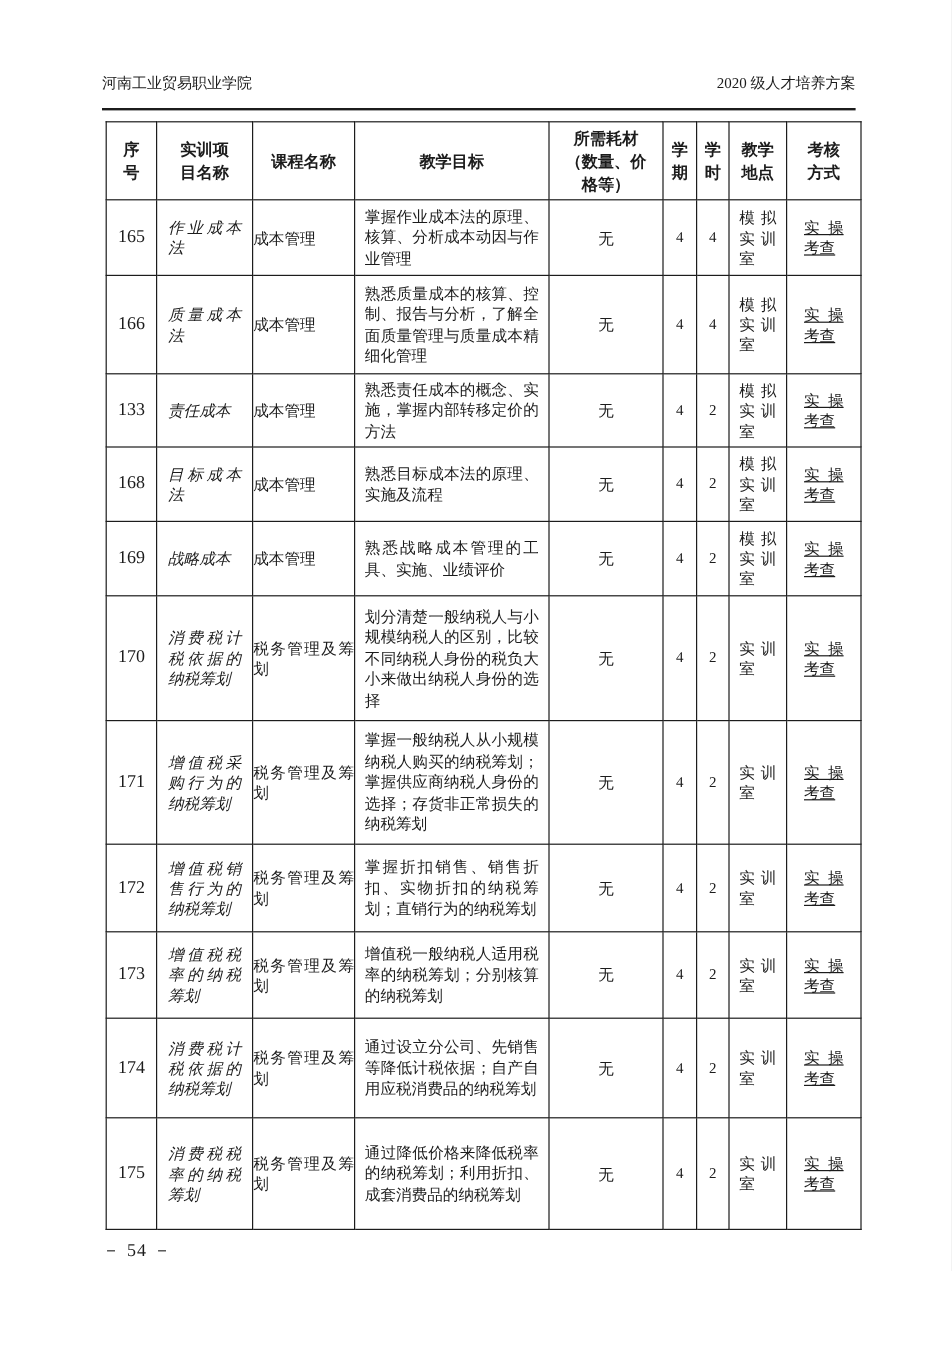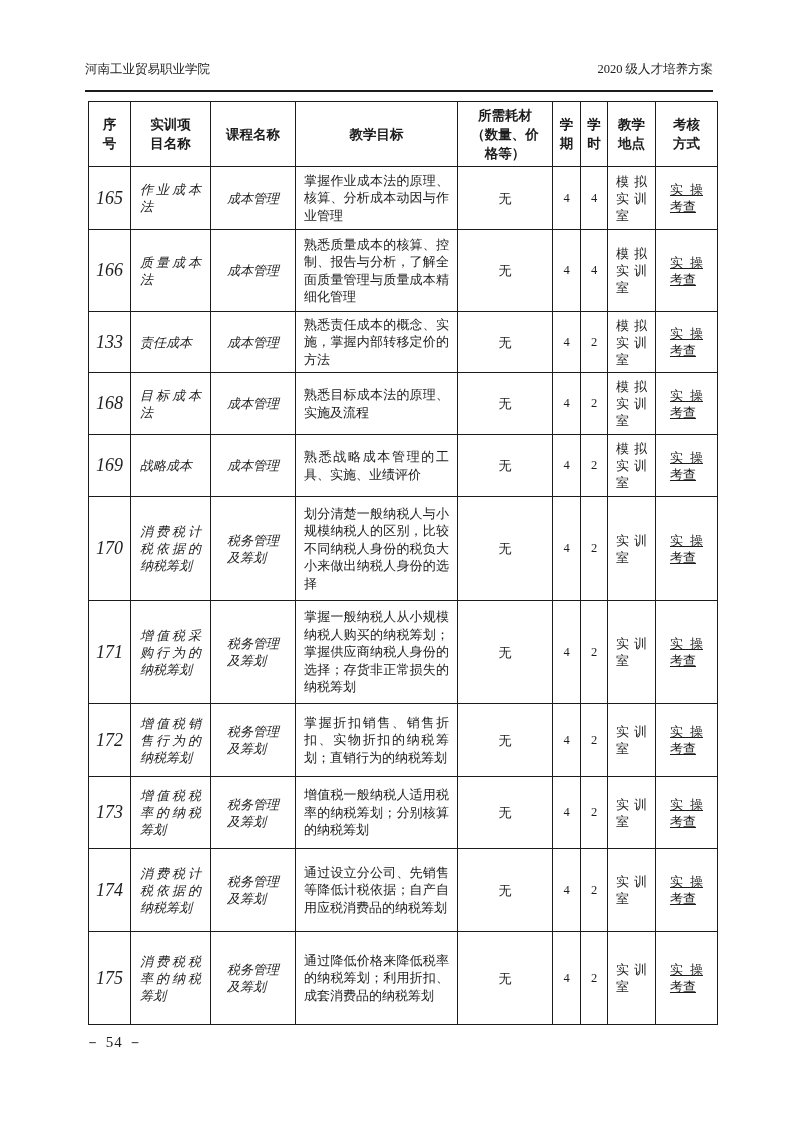--- a/index.html
+++ b/index.html
@@ -16,23 +16,23 @@
   table.training{
     position:absolute;left:88px;top:101px;
     border-collapse:collapse;table-layout:fixed;width:629px;
   }
   table.training th,table.training td{border:1px solid #1c1c1c;overflow:hidden;}
   thead th{
     font-weight:bold;font-size:13.5px;line-height:19px;height:64px;
     text-align:center;vertical-align:middle;white-space:pre-line;padding:0 2px;
   }
   tbody td{font-size:13px;vertical-align:middle;line-height:17px;}
-  td.c0{text-align:center;font-size:18px;padding:0 2px;font-style:italic;}
+  td.c0{text-align:center;font-size:15px;padding:0 2px;}
   td.c1{text-align:justify;text-justify:inter-ideograph;padding:3px 9px;font-style:italic;}
-  td.c2{text-align:justify;text-justify:inter-ideograph;padding:3px 16px;font-style:italic;}
+  td.c2{text-align:justify;text-justify:inter-ideograph;padding:3px 0;}
   td.c3{text-align:justify;text-justify:inter-ideograph;padding:3px 8px;line-height:17.5px;}
   td.c4{text-align:center;padding:0 2px;}
   td.c5,td.c6{text-align:center;padding:0 2px;font-size:12.5px;}
   td.c7{text-align:justify;text-justify:inter-ideograph;padding:3px 8px;}
   td.c8{text-align:justify;text-justify:inter-ideograph;padding:3px 14px;text-decoration:underline;}
   tbody tr:nth-child(1){height:63px;}
   tbody tr:nth-child(2){height:82px;}
   tbody tr:nth-child(3){height:61px;}
   tbody tr:nth-child(4){height:62px;}
   tbody tr:nth-child(5){height:62px;}

